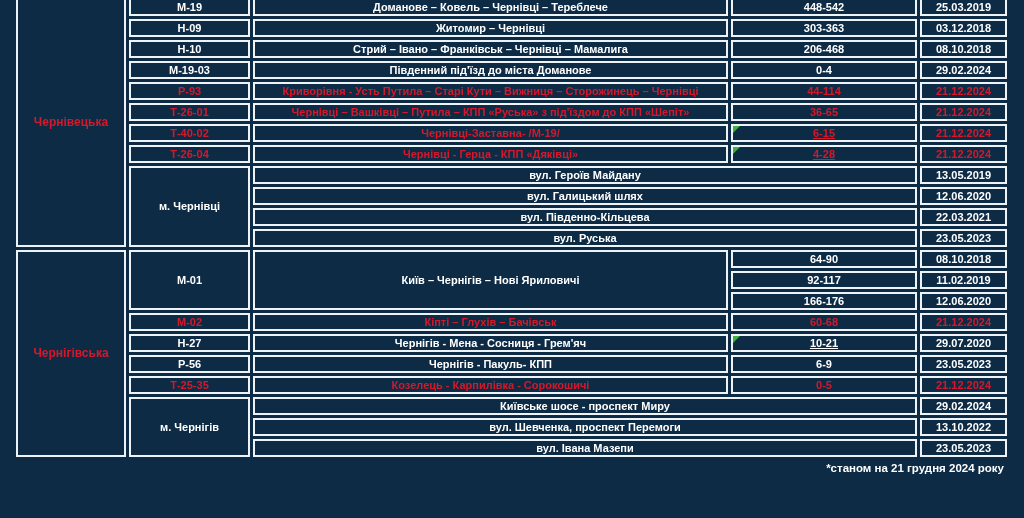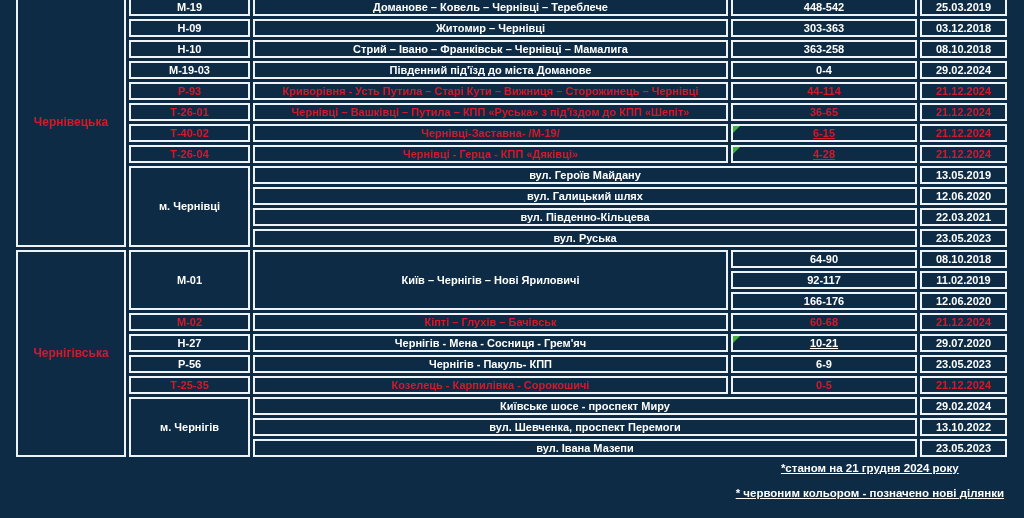--- a/index.html
+++ b/index.html
@@ -43,25 +43,24 @@
   .corner {
     position:absolute; left:0; top:0;
     width:0; height:0;
     border-top:7px solid #3eb03c;
     border-right:7px solid transparent;
     display:block;
   }
   .footer {
     position:absolute;
     right:20px; top:462px;
-    text-align:center;
+    text-align:right;
     color:#ffffff;
     font-weight:bold;
     font-size:11.5px;
-    text-decoration:underline;
   }
   .footer .line { margin-bottom:13px; }
 </style>
 </head>
 <body>
 
 <div class="table-wrap">
   <table class="roads">
     <colgroup>
       <col class="c-region">
@@ -81,21 +80,21 @@
       </tr>
       <tr>
         <td>Н-09</td>
         <td>Житомир – Чернівці</td>
         <td>303-363</td>
         <td>03.12.2018</td>
       </tr>
       <tr>
         <td>Н-10</td>
         <td>Стрий – Івано – Франківськ – Чернівці – Мамалига</td>
-        <td>363-258</td>
+        <td>206-468</td>
         <td>08.10.2018</td>
       </tr>
       <tr>
         <td>М-19-03</td>
         <td>Південний під'їзд до міста Доманове</td>
         <td>0-4</td>
         <td>29.02.2024</td>
       </tr>
       <tr>
         <td class="red">Р-93</td>
@@ -190,14 +189,13 @@
       <tr>
         <td colspan="2">вул. Івана Мазепи</td>
         <td>23.05.2023</td>
       </tr>
     </tbody>
   </table>
 </div>
 
 <div class="footer">
   <div class="line">*станом на 21 грудня 2024 року</div>
-  <div class="line">* червоним кольором - позначено нові ділянки</div>
 </div>
 
 </body></html>

